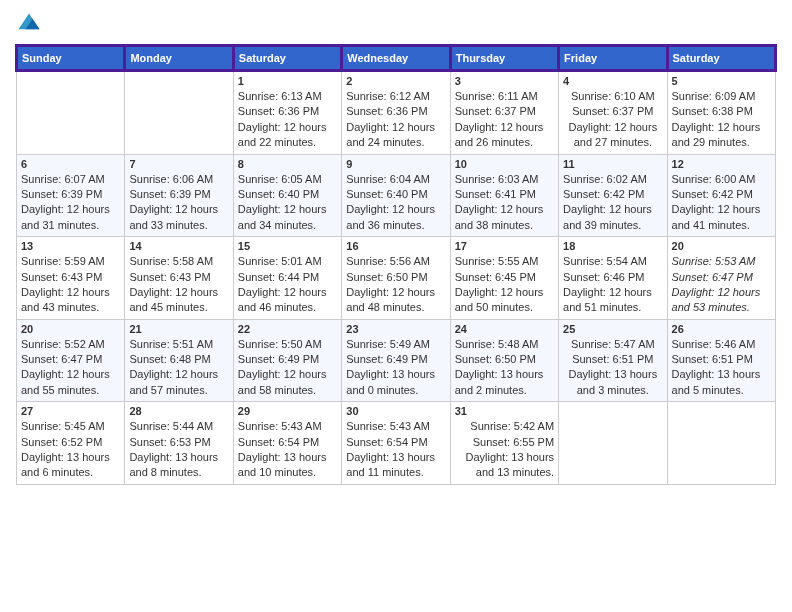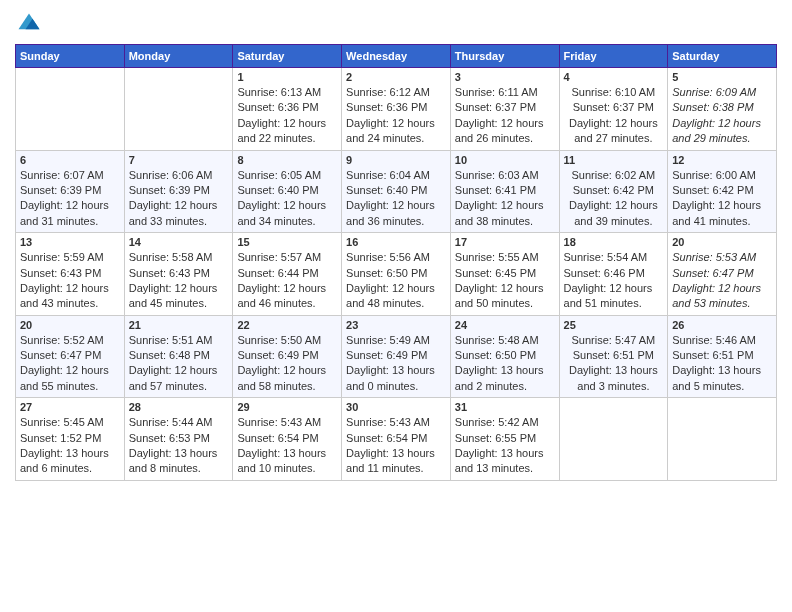--- a/index.html
+++ b/index.html
@@ -57,21 +57,21 @@
       border-collapse: collapse;
       table-layout: fixed;
     }
     thead th {
       background: #3366cc;
       color: #fff;
       font-size: 11px;
       font-weight: bold;
       padding: 5px 4px;
       text-align: left;
-      border: 1px solid #4c1d95;
+      border: 3px solid #4c1d95;
     }
     tbody td {
       border: 1px solid #cccccc;
       vertical-align: top;
       padding: 3px 4px;
       font-size: 9.5px;
       color: #222;
       background: #fff;
       height: 78px;
     }
@@ -150,21 +150,21 @@
 Daylight: 12 hours and 26 minutes.</div>
           </td>
           <td>
             <span class="day-number">4</span>
             <div class="day-info" style="white-space: pre-line; text-align: center;">Sunrise: 6:10 AM
 Sunset: 6:37 PM
 Daylight: 12 hours and 27 minutes.</div>
           </td>
           <td>
             <span class="day-number">5</span>
-            <div class="day-info" style="white-space: pre-line; font-style: italic;">Sunrise: 6:09 AM
+            <div class="day-info" style="white-space: pre-line;">Sunrise: 6:09 AM
 Sunset: 6:38 PM
 Daylight: 12 hours and 29 minutes.</div>
           </td>
         </tr>
         <tr>
           <td>
             <span class="day-number">6</span>
             <div class="day-info" style="white-space: pre-line;">Sunrise: 6:07 AM
 Sunset: 6:39 PM
 Daylight: 12 hours and 31 minutes.</div>
@@ -188,21 +188,21 @@
 Daylight: 12 hours and 36 minutes.</div>
           </td>
           <td>
             <span class="day-number">10</span>
             <div class="day-info" style="white-space: pre-line;">Sunrise: 6:03 AM
 Sunset: 6:41 PM
 Daylight: 12 hours and 38 minutes.</div>
           </td>
           <td>
             <span class="day-number">11</span>
-            <div class="day-info" style="white-space: pre-line; text-align: center;">Sunrise: 6:02 AM
+            <div class="day-info" style="white-space: pre-line;">Sunrise: 6:02 AM
 Sunset: 6:42 PM
 Daylight: 12 hours and 39 minutes.</div>
           </td>
           <td>
             <span class="day-number">12</span>
             <div class="day-info" style="white-space: pre-line;">Sunrise: 6:00 AM
 Sunset: 6:42 PM
 Daylight: 12 hours and 41 minutes.</div>
           </td>
         </tr>
@@ -214,21 +214,21 @@
 Daylight: 12 hours and 43 minutes.</div>
           </td>
           <td>
             <span class="day-number">14</span>
             <div class="day-info" style="white-space: pre-line;">Sunrise: 5:58 AM
 Sunset: 6:43 PM
 Daylight: 12 hours and 45 minutes.</div>
           </td>
           <td>
             <span class="day-number">15</span>
-            <div class="day-info" style="white-space: pre-line;">Sunrise: 5:57 AM
+            <div class="day-info" style="white-space: pre-line;">Sunrise: 5:01 AM
 Sunset: 6:44 PM
 Daylight: 12 hours and 46 minutes.</div>
           </td>
           <td>
             <span class="day-number">16</span>
             <div class="day-info" style="white-space: pre-line;">Sunrise: 5:56 AM
 Sunset: 6:50 PM
 Daylight: 12 hours and 48 minutes.</div>
           </td>
           <td>
@@ -291,21 +291,21 @@
             <span class="day-number">26</span>
             <div class="day-info" style="white-space: pre-line;">Sunrise: 5:46 AM
 Sunset: 6:51 PM
 Daylight: 13 hours and 5 minutes.</div>
           </td>
         </tr>
         <tr>
           <td>
             <span class="day-number">27</span>
             <div class="day-info" style="white-space: pre-line;">Sunrise: 5:45 AM
-Sunset: 1:52 PM
+Sunset: 6:52 PM
 Daylight: 13 hours and 6 minutes.</div>
           </td>
           <td>
             <span class="day-number">28</span>
             <div class="day-info" style="white-space: pre-line;">Sunrise: 5:44 AM
 Sunset: 6:53 PM
 Daylight: 13 hours and 8 minutes.</div>
           </td>
           <td>
             <span class="day-number">29</span>
@@ -314,21 +314,21 @@
 Daylight: 13 hours and 10 minutes.</div>
           </td>
           <td>
             <span class="day-number">30</span>
             <div class="day-info" style="white-space: pre-line;">Sunrise: 5:43 AM
 Sunset: 6:54 PM
 Daylight: 13 hours and 11 minutes.</div>
           </td>
           <td>
             <span class="day-number">31</span>
-            <div class="day-info" style="white-space: pre-line;">Sunrise: 5:42 AM
+            <div class="day-info" style="white-space: pre-line; text-align: right;">Sunrise: 5:42 AM
 Sunset: 6:55 PM
 Daylight: 13 hours and 13 minutes.</div>
           </td>
           <td class="empty"></td>
           <td class="empty"></td>
         </tr>
       </tbody>
   </table>
 </div>
 

